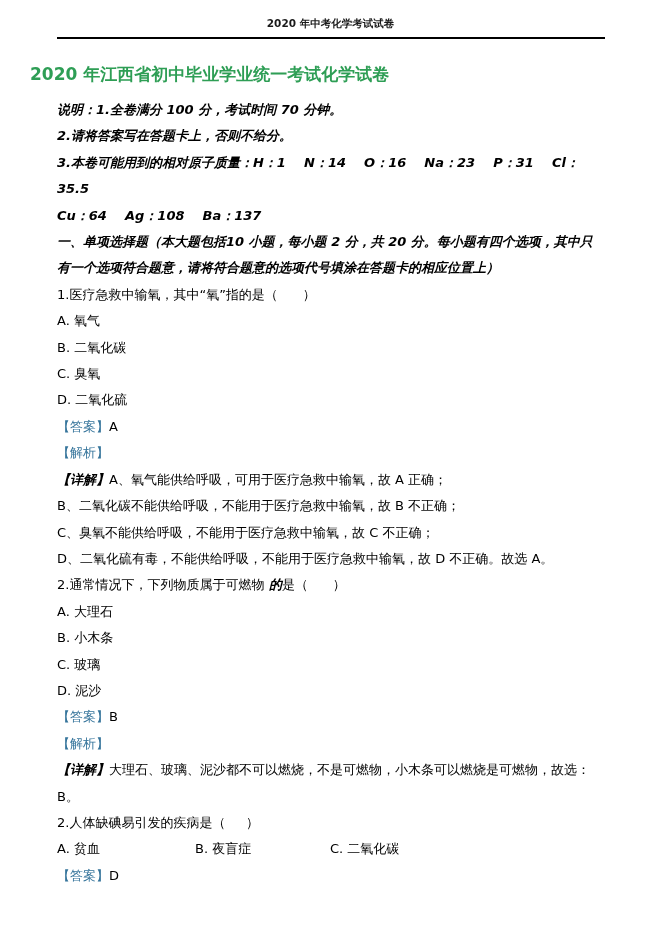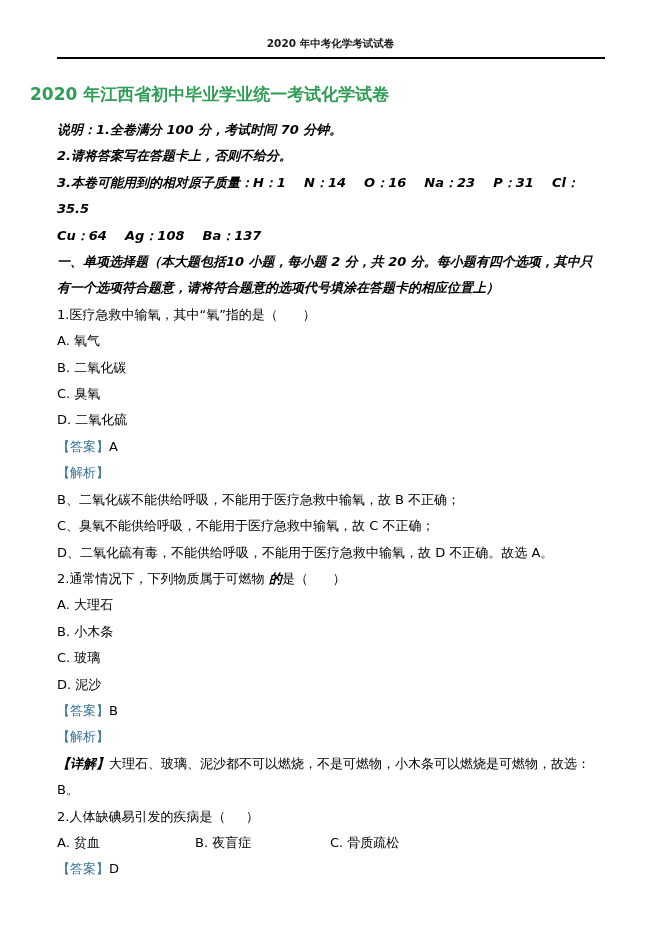--- a/index.html
+++ b/index.html
@@ -8,21 +8,21 @@
     width: 661px;
     height: 935px;
     margin: 0 auto;
     background: #ffffff;
     font-family: "DejaVu Sans", "Liberation Sans", sans-serif;
     color: #000;
     overflow: hidden;
     box-sizing: border-box;
   }
   .topheader {
-    padding-top: 36px;
+    padding-top: 16px;
     text-align: center;
     font-size: 10.5px;
     line-height: 14px;
     font-weight: 700;
     color: #1a1a1a;
     white-space: pre-wrap;
   }
   .rule {
     margin: 7px 56px 0 57px;
     border-bottom: 2px solid #000;
@@ -71,20 +71,21 @@
     <p class="line b">一、单项选择题（本大题包括10 小题，每小题 2 分，共 20 分。每小题有四个选项，其中只有一个选项符合题意，请将符合题意的选项代号填涂在答题卡的相应位置上）</p>
 
     <div>
       <p class="line">1.医疗急救中输氧，其中“氧”指的是（      ）</p>
       <p class="line">A. 氧气</p>
       <p class="line">B. 二氧化碳</p>
       <p class="line">C. 臭氧</p>
       <p class="line">D. 二氧化硫</p>
       <p class="line"><span class="blue">【答案】</span><span>A</span></p>
       <p class="line"><span class="blue">【解析】</span></p>
+      <p class="line"><span class="b">【详解】</span><span>A、氧气能供给呼吸，可用于医疗急救中输氧，故 A 正确；</span></p>
       <p class="line">B、二氧化碳不能供给呼吸，不能用于医疗急救中输氧，故 B 不正确；</p>
       <p class="line">C、臭氧不能供给呼吸，不能用于医疗急救中输氧，故 C 不正确；</p>
       <p class="line">D、二氧化硫有毒，不能供给呼吸，不能用于医疗急救中输氧，故 D 不正确。故选 A。</p>
     </div>
 
     <div>
       <p class="line"><span>2.通常情况下，下列物质属于可燃物</span><span class="b"> 的</span><span>是（      ）</span></p>
       <p class="line">A. 大理石</p>
       <p class="line">B. 小木条</p>
       <p class="line">C. 玻璃</p>
@@ -92,19 +93,19 @@
       <p class="line"><span class="blue">【答案】</span><span>B</span></p>
       <p class="line"><span class="blue">【解析】</span></p>
       <p class="line"><span class="b">【详解】</span><span>大理石、玻璃、泥沙都不可以燃烧，不是可燃物，小木条可以燃烧是可燃物，故选：B。</span></p>
     </div>
 
     <div>
       <p class="line">2.人体缺碘易引发的疾病是（     ）</p>
       <p class="line opt-row">
         <span class="cell">A. 贫血</span>
         <span class="cell">B. 夜盲症</span>
-        <span class="cell">C. 骨质疏松</span>
+        <span class="cell">C. 二氧化碳</span>
       </p>
       <p class="line"><span class="blue">【答案】</span><span>D</span></p>
     </div>
 
   </div>
 </div>
 
 </body></html>

